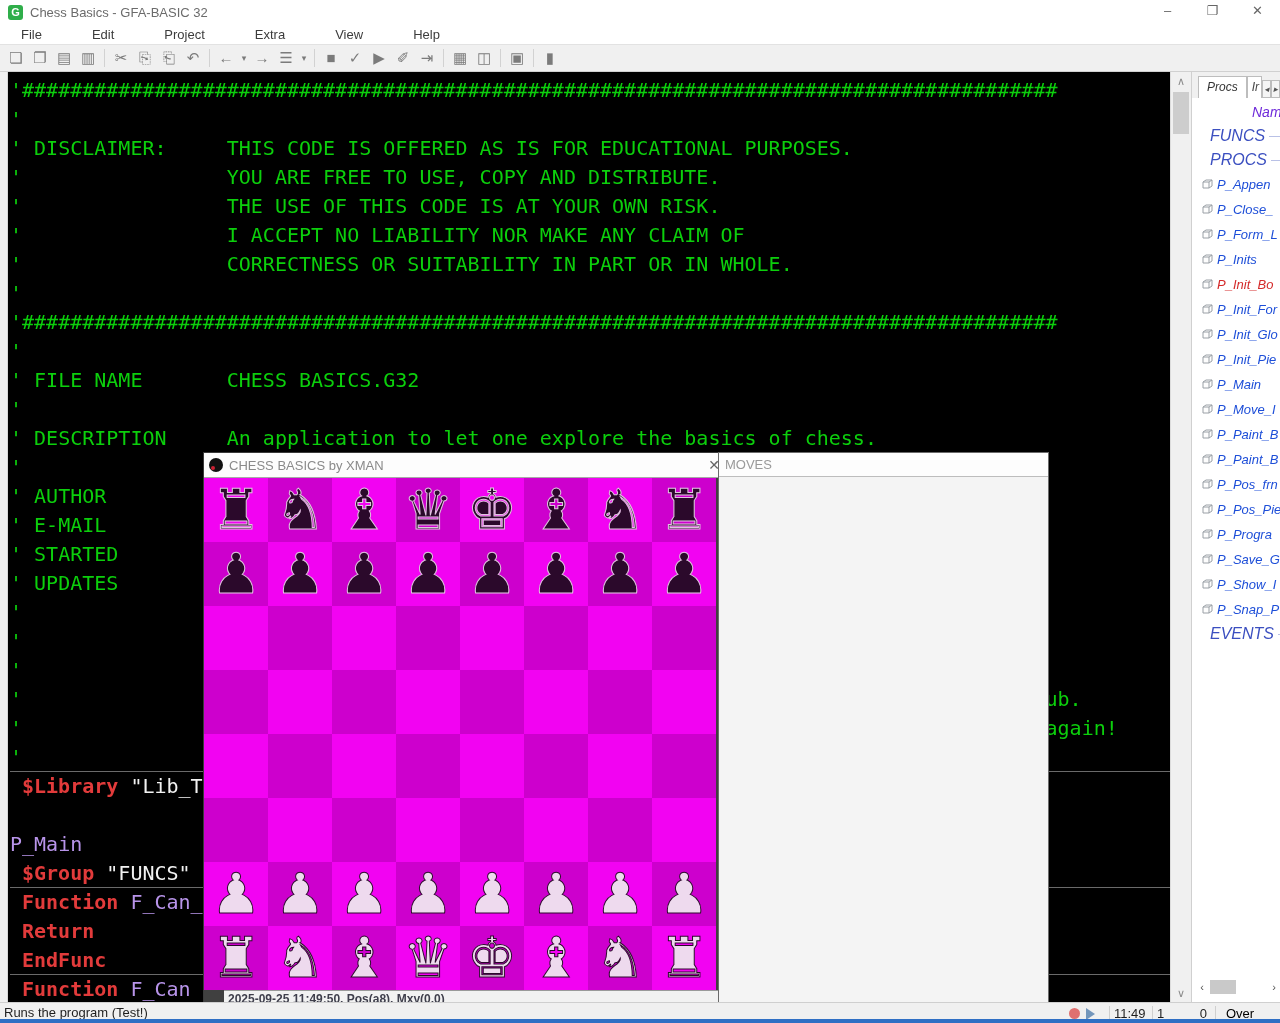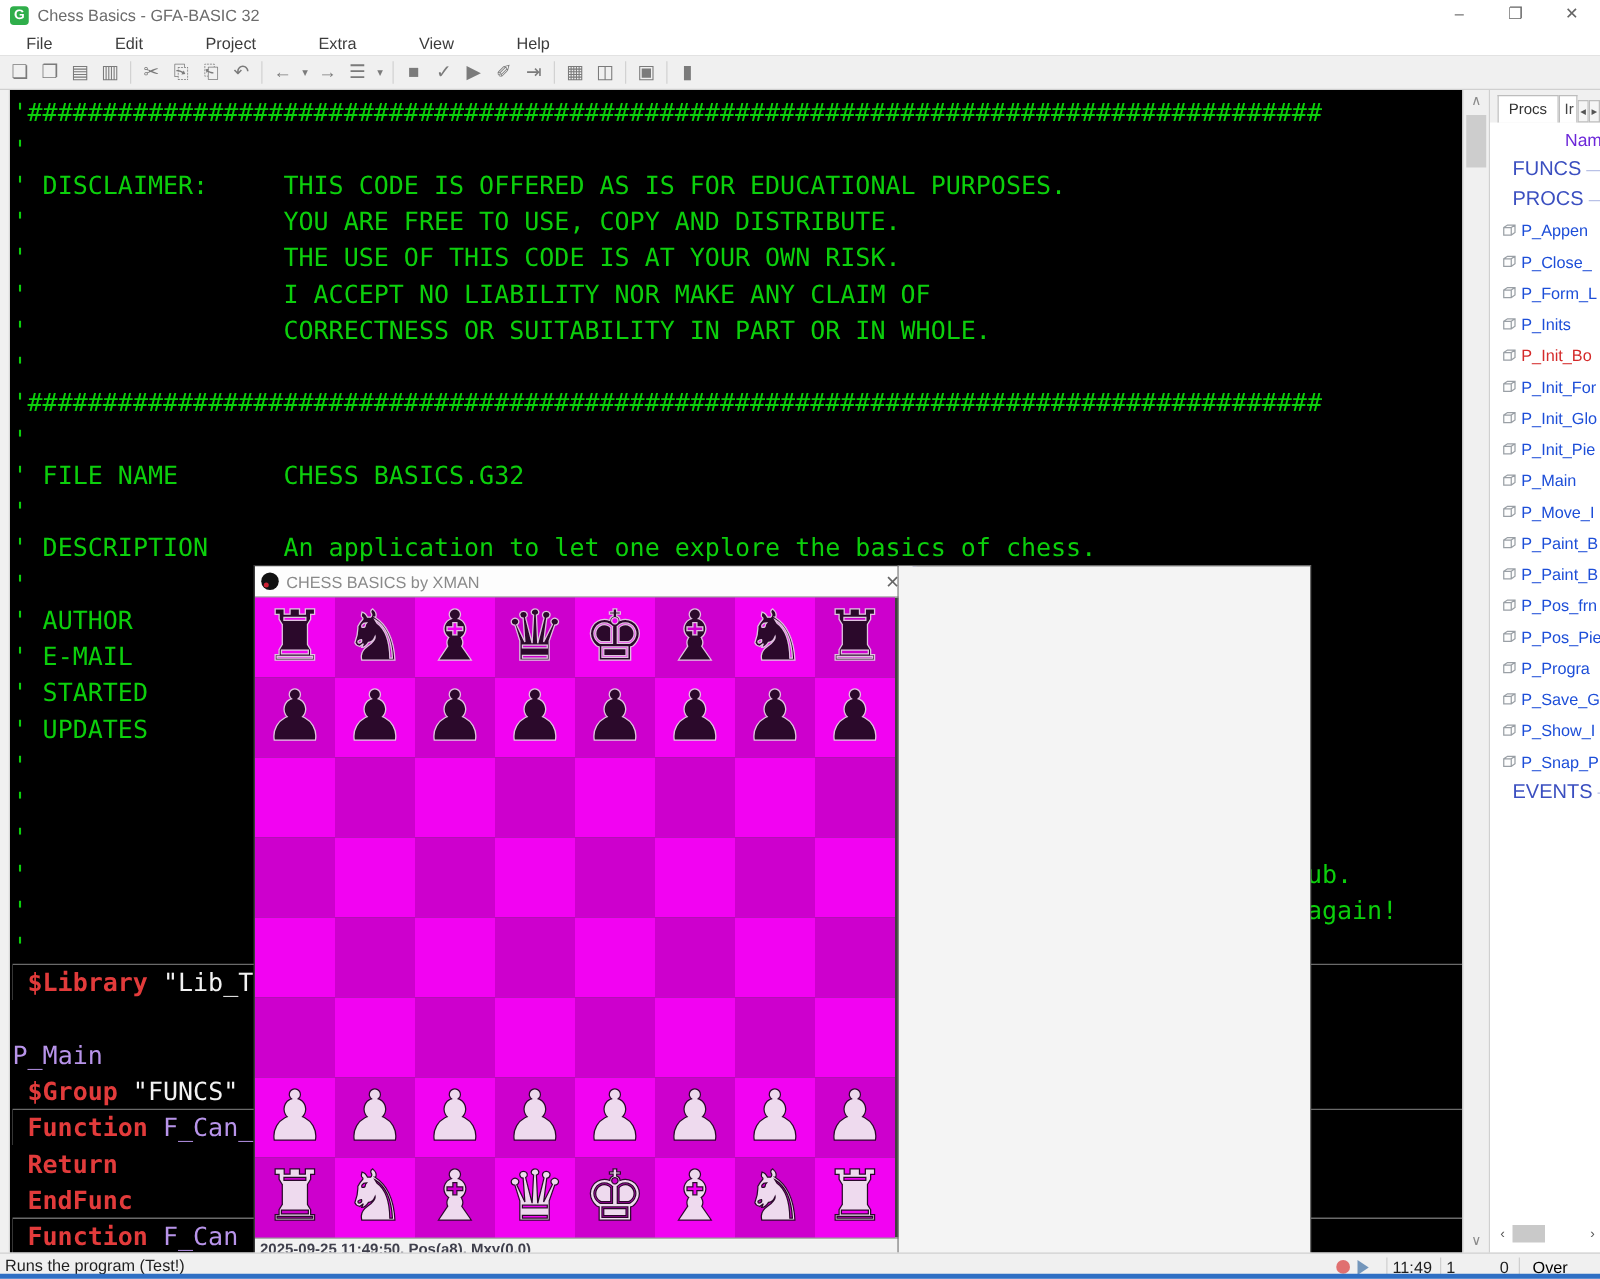--- a/index.html
+++ b/index.html
@@ -41,21 +41,21 @@
 
   
   #vscroll { position:absolute; left:1170px; top:72px; width:21px; height:931px; background:#f0f0f0;
              border-left:1px solid #dcdcdc; }
   .scroll-arrow { position:absolute; left:0; width:20px; height:17px; color:#8a8a8a; font-size:11px;
                   text-align:center; line-height:17px; }
   #vthumb { position:absolute; left:2px; top:20px; width:16px; height:42px; background:#cdcdcd; }
 
   
   #sidebar { position:absolute; left:1191px; top:72px; width:89px; height:931px; background:#ffffff;
-             border-left:1px solid #d0d0d0; overflow:hidden; }
+             border-left:1px solid #d0d0d0; overflow:hidden;font-style:italic; }
   #side-tabs { height:26px; display:flex; align-items:flex-end; background:#f0f0f0; padding-left:6px; }
   .side-tab { font-size:12px; color:#333; background:#fff; border:1px solid #bdbdbd; border-bottom:none;
               padding:3px 8px 4px 8px; }
   .side-tab.partial { padding:3px 2px 4px 4px; color:#444; }
   .tab-arrow { width:14px; height:18px; border:1px solid #bdbdbd; background:#f5f5f5; color:#555;
                font-size:9px; text-align:center; line-height:17px; }
   #side-name { font-size:14px; color:#6d28d9; padding:6px 0 4px 12px;margin-left:48px; }
   .side-group { display:flex; align-items:center; padding:3px 0 3px 18px; }
   .side-group-label { color:#3b4fc0; font-size:16px; white-space:nowrap; }
   .side-group-line { flex:1; height:1px; background:#b9c1e6; margin-left:4px; }
@@ -80,21 +80,21 @@
   #chess-close { margin-left:auto; color:#666; font-size:14px; padding:0 10px; }
   #board { width:512px; height:512px; display:grid; grid-template-columns:repeat(8,64px);
            grid-template-rows:repeat(8,64px); }
   .sq { width:64px; height:64px; display:flex; align-items:center; justify-content:center; }
   .sq.light { background:#f203f2; }
   .sq.dark  { background:#cd00cd; }
   .piece { font-family:"DejaVu Sans", sans-serif; font-size:56px; line-height:64px; }
   .piece.black { color:#2b092b; -webkit-text-stroke:1px #dfc3df; }
   .piece.white { color:#eedaee; -webkit-text-stroke:1px #2b092b; }
   #chess-status { height:17px; background:#f2f2f2; border-top:1px solid #9a9a9a; color:#3f3f4c;
-                  font-size:12px; font-weight:bold; padding:1px 16px 0 4px; }
+                  font-size:12px; font-weight:bold; padding:1px 16px 0 4px;margin-left:20px; }
 
   
   #moves-window { position:absolute; left:718px; top:452px; width:331px; height:556px;
                   border:1px solid #6b6b6b; background:#f4f4f4; display:flex; flex-direction:column; }
   #moves-titlebar { height:24px; background:#fdfdfd; border-bottom:1px solid #bdbdbd;
                     display:flex; align-items:center; padding-left:6px; }
   #moves-title { color:#9a9a9a; font-size:13px; }
   #moves-header { height:31px; background:#ececec; border-bottom:1px solid #6f6f6f;
                   font-family:"DejaVu Sans Mono", monospace; font-size:18px; color:#111;
                   text-align:center; line-height:31px; letter-spacing:1px; }
@@ -450,20 +450,23 @@
         <span class="piece white">♞</span>
       </div>
       <div class="sq light">
         <span class="piece white">♜</span>
       </div>
     </div>
   <div id="chess-status">2025-09-25 11:49:50, Pos(a8), Mxy(0,0)</div>
 </div>
 
 <div id="moves-window">
+  <div id="moves-titlebar">
+    <div id="moves-title">MOVES</div>
+  </div>
   <div id="moves-body"></div>
 </div>
 
 <div id="statusbar">
   <div id="status-left">Runs the program (Test!)</div>
   <div id="status-right">
     <div id="record-dot"></div>
     <div id="play-tri"></div>
     <div class="st-sep"></div>
     <div id="status-time">11:49</div>

